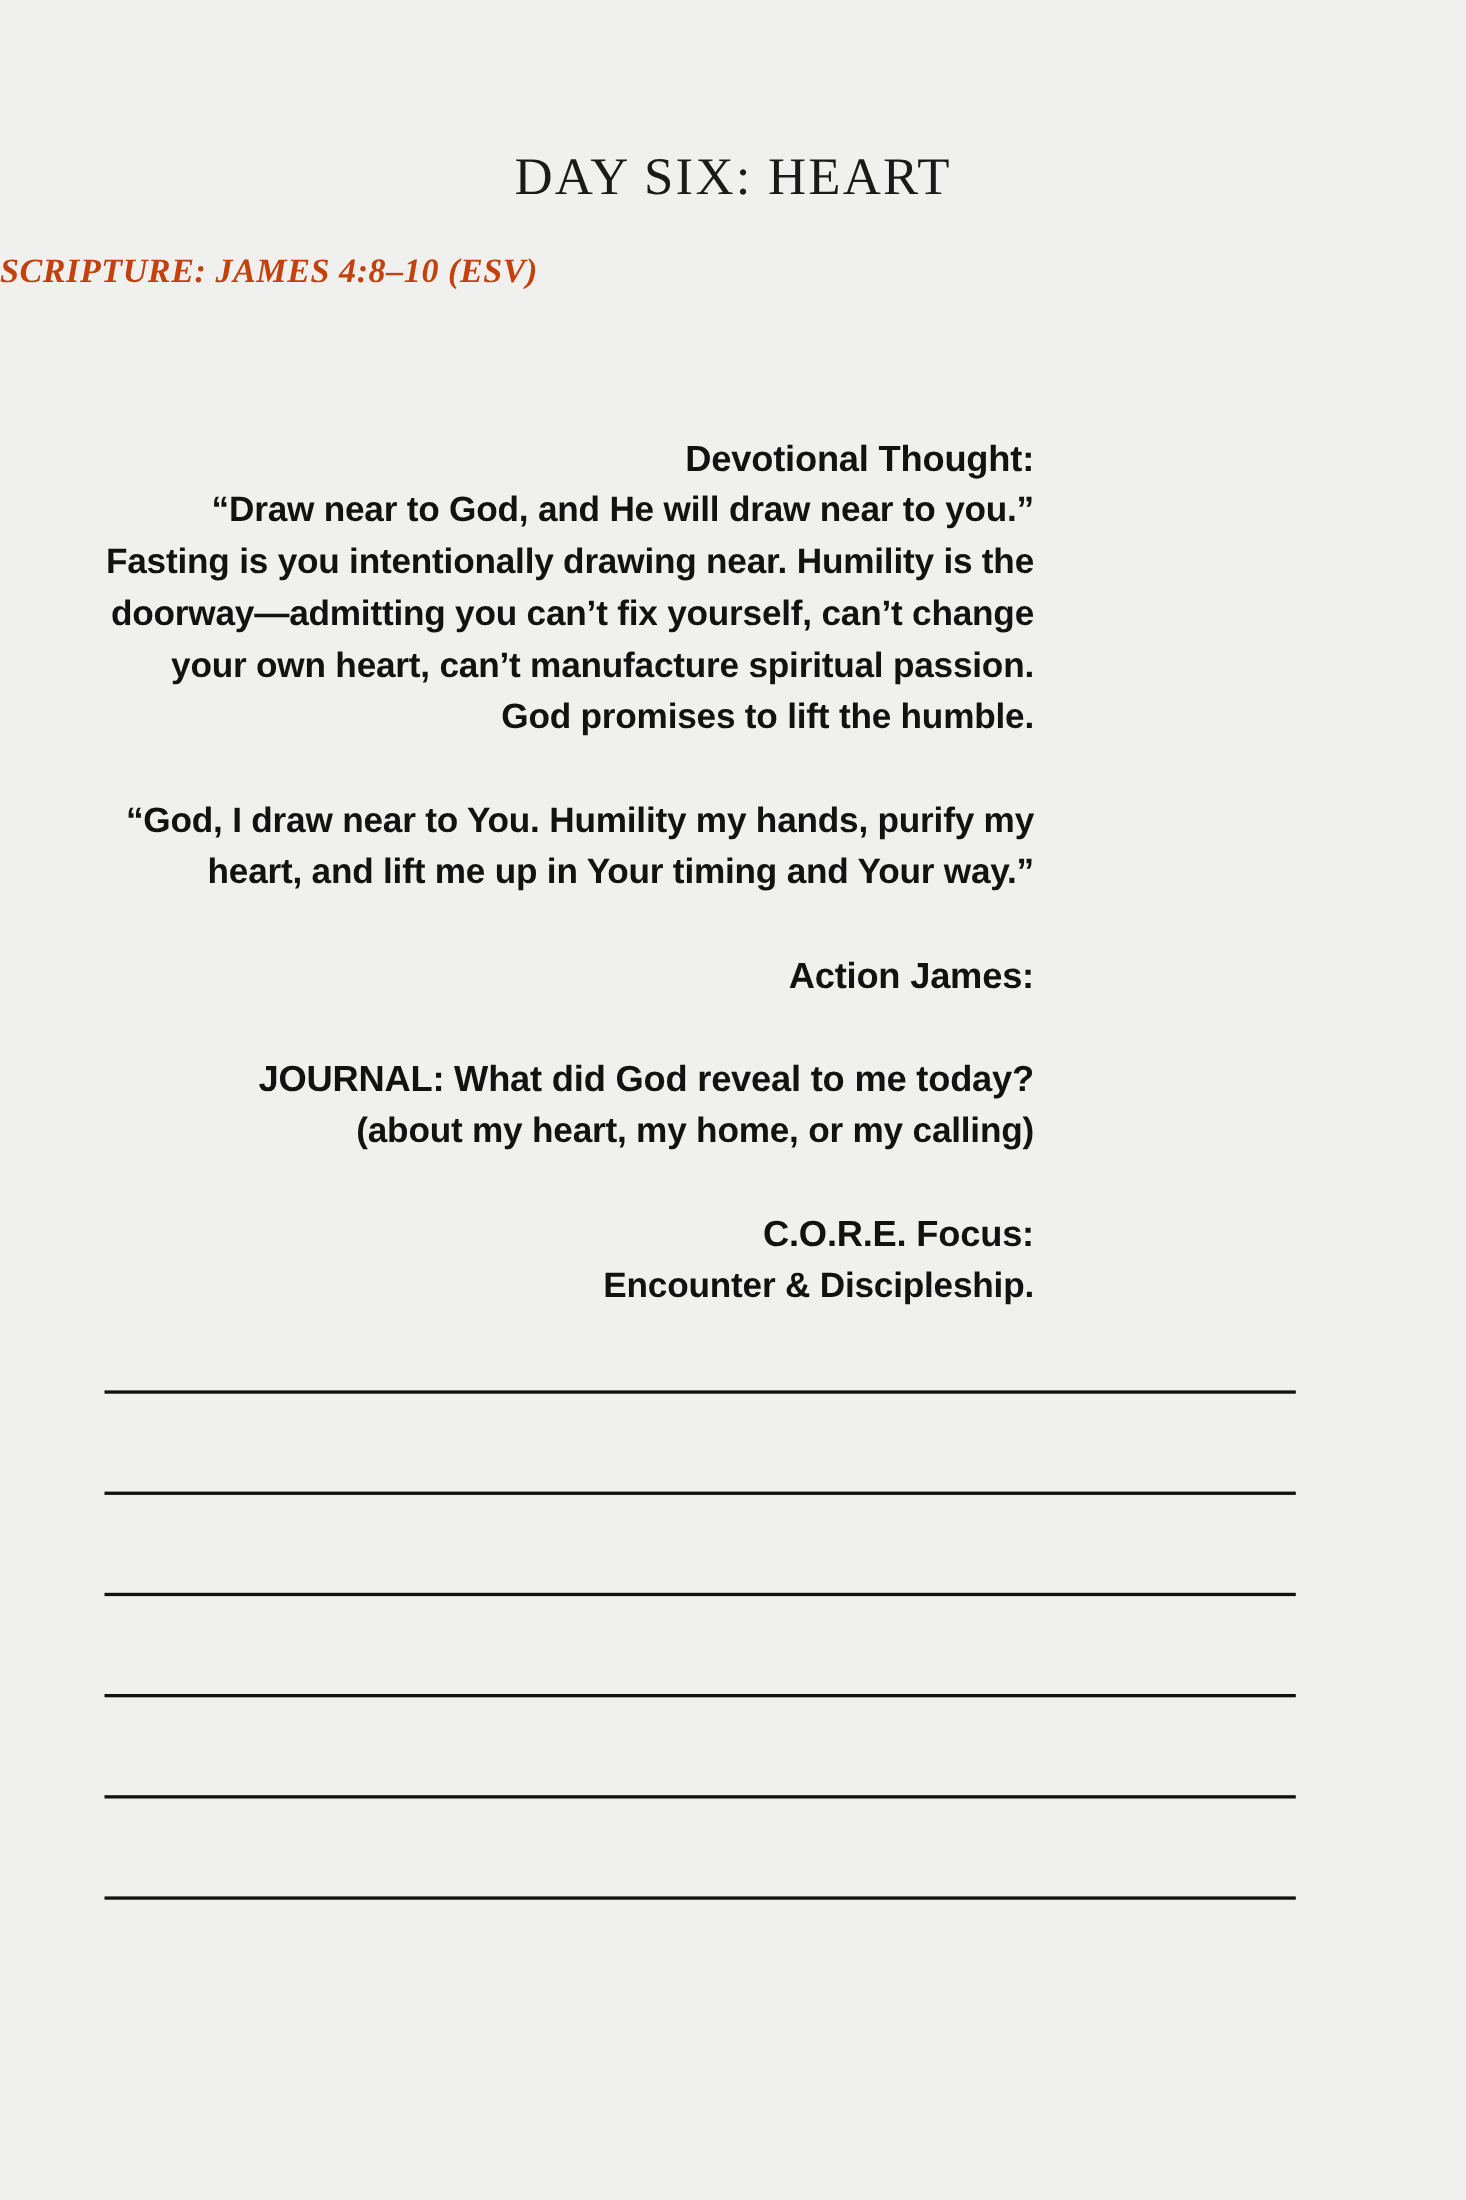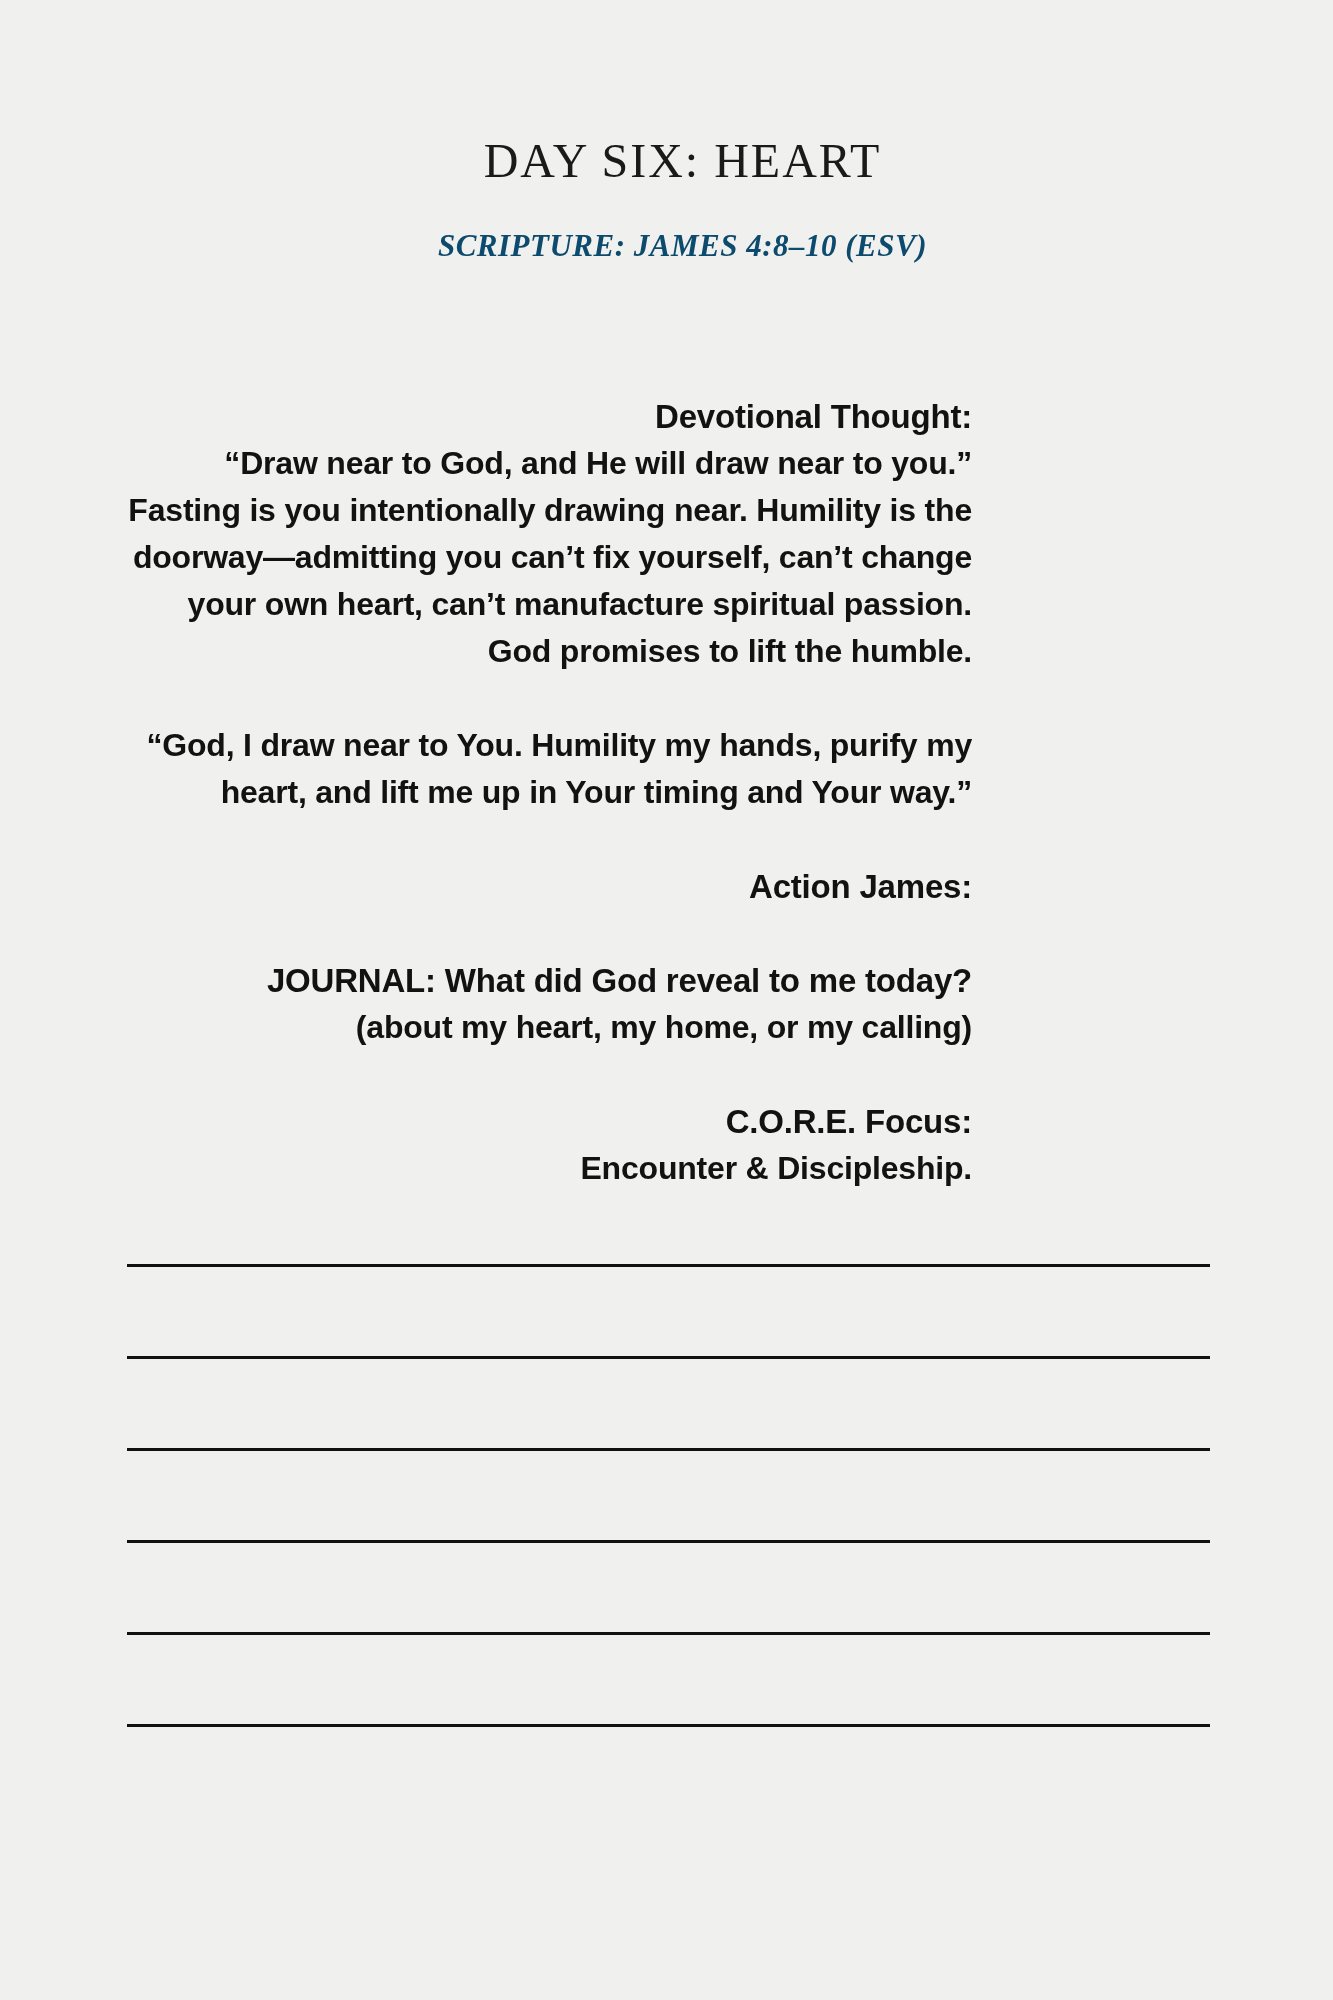--- a/index.html
+++ b/index.html
@@ -10,42 +10,41 @@
   .page {
     position: relative;
     width: 1333px;
     height: 2000px;
     margin: 0 auto;
     background: #f0f0ee;
     color: #121212;
     font-family: "Liberation Sans", sans-serif;
     overflow: hidden;
     box-sizing: border-box;
-    padding-left: 32px;
   }
   .doc-title {
     margin: 132px 0 0 0;
     text-align: center;
     font-family: "Liberation Serif", serif;
     font-weight: 400;
     font-size: 48px;
     line-height: 58px;
     letter-spacing: 2px;
     color: #1a1a1a;
   }
   .doc-subtitle {
     margin: 36px 0 0 0;
-    text-align: center;
+    text-align: left;
     font-family: "Liberation Serif", serif;
     font-style: italic;
     font-weight: 600;
     font-size: 31px;
     line-height: 40px;
     letter-spacing: 0.5px;
-    color: #0c4a6e;
+    color: #c2410c;
   }
   .content {
     margin: 127px 0 0 95px;
     width: 845px;
     font-size: 32px;
     line-height: 47px;
     text-align: right;
   }
   .section { margin: 47px 0 0 0; }
   .section:first-child { margin-top: 0; }

